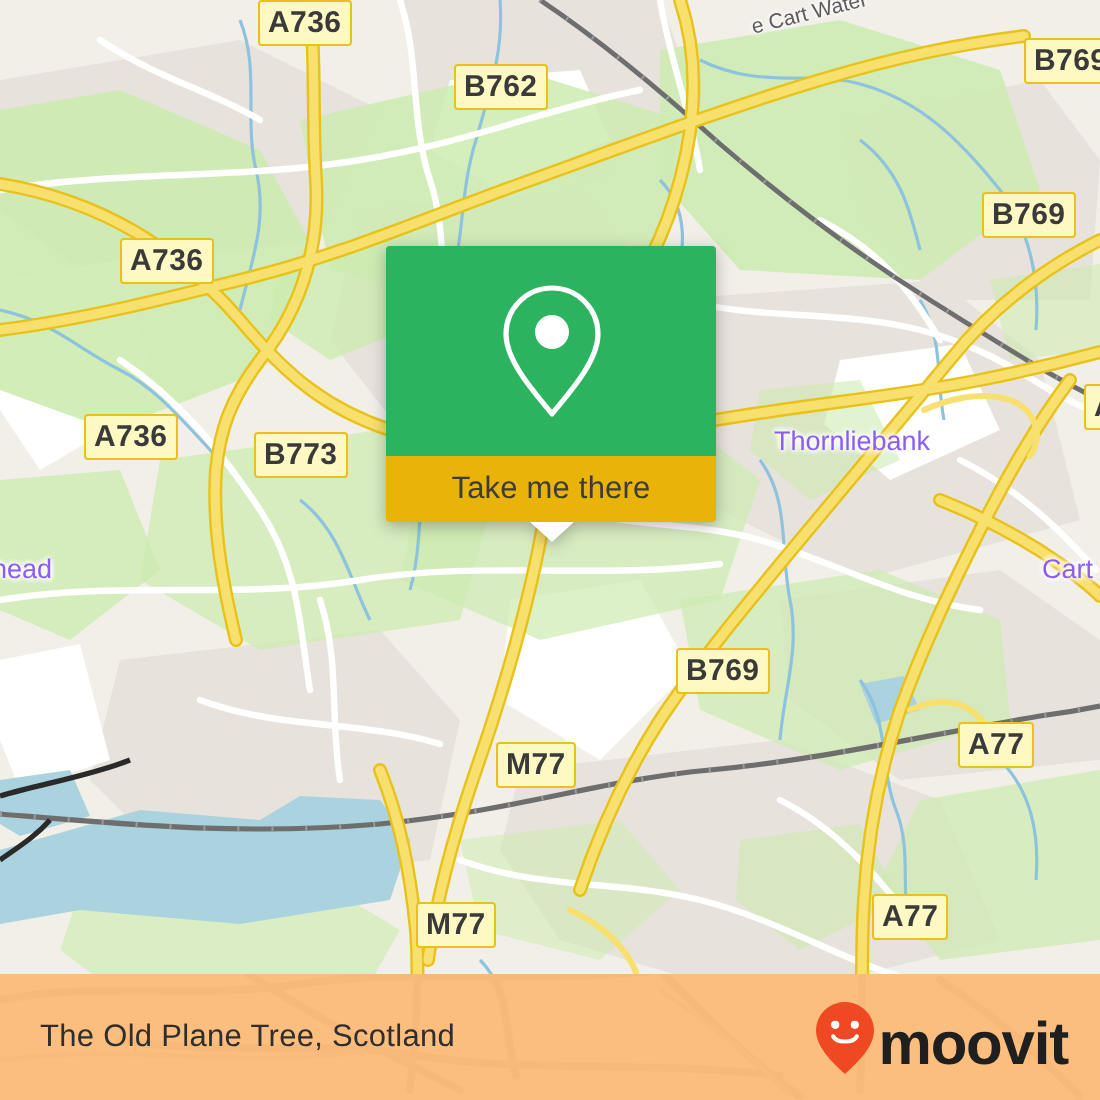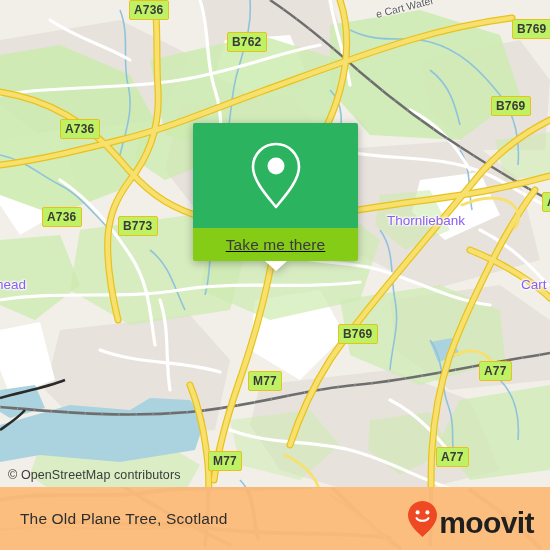--- a/index.html
+++ b/index.html
@@ -33,25 +33,25 @@
     font-size: 12.5px;
     color: #3b3b3b;
     letter-spacing: 0.1px;
     white-space: nowrap;
     z-index: 40;
   }
 
   
   .shield {
     position: absolute;
-    background: #bef264;
+    background: #fef9c3;
     border: 1.5px solid #e8c21a;
     border-radius: 2px;
     color: #3a3a3a;
-    font-size: 12px;
+    font-size: 15px;
     font-weight: bold;
     line-height: 1;
     padding: 2.5px 4px 3px 4px;
     letter-spacing: 0.2px;
     white-space: nowrap;
     z-index: 20;
   }
 
   
   .place-label {
@@ -82,23 +82,23 @@
     filter: drop-shadow(0 2px 4px rgba(0,0,0,0.28));
   }
   #popup-top {
     width: 100%; height: 105px;
     background: #2bb35f;
     border-radius: 2px 2px 0 0;
     display: flex; align-items: center; justify-content: center;
   }
   #popup-bottom {
     width: 100%; height: 33px;
-    background: #84cc16;
+    background: #eab308;
     border-radius: 0 0 2px 2px;
-    display: flex; align-items: center; justify-content: center; text-decoration: underline;
+    display: flex; align-items: center; justify-content: center;
   }
   #popup-label {
     font-size: 15.5px;
     color: #3c3c3c;
     letter-spacing: 0.1px;
   }
   #popup-tail {
     position: absolute;
     left: 50%; top: 138px;
     margin-left: -11px;
@@ -269,30 +269,29 @@
         </g>
 
         <g fill="none" stroke="#f7e06e" stroke-width="3" stroke-linecap="round">
           <path d="M462,205 C478,198 492,196 505,200 C518,205 522,218 515,228"></path>
           <path d="M285,455 C300,462 312,472 318,486"></path>
           <path d="M455,355 C470,348 484,350 492,362"></path>
         </g>
       </g>
     </svg>
 
-    <div id="attribution">© OpenStreetMap contributors</div>
 
     <div id="shield-layer">
         <div class="shield" style="left: 129px; top: 0px;">A736</div>
         <div class="shield" style="left: 227px; top: 32px;">B762</div>
         <div class="shield" style="left: 512px; top: 19px;">B769</div>
         <div class="shield" style="left: 491px; top: 96px;">B769</div>
         <div class="shield" style="left: 60px; top: 119px;">A736</div>
         <div class="shield" style="left: 42px; top: 207px;">A736</div>
-        <div class="shield" style="left: 118px; top: 216px;">B773</div>
+        <div class="shield" style="left: 127px; top: 216px;">B773</div>
         <div class="shield" style="left: 542px; top: 192px;">A77</div>
         <div class="shield" style="left: 338px; top: 324px;">B769</div>
         <div class="shield" style="left: 248px; top: 371px;">M77</div>
         <div class="shield" style="left: 479px; top: 361px;">A77</div>
         <div class="shield" style="left: 208px; top: 451px;">M77</div>
         <div class="shield" style="left: 436px; top: 447px;">A77</div>
       </div>
 
     <div id="label-layer">
         <div class="place-label" style="left: 387px; top: 213px;">Thornliebank</div>

